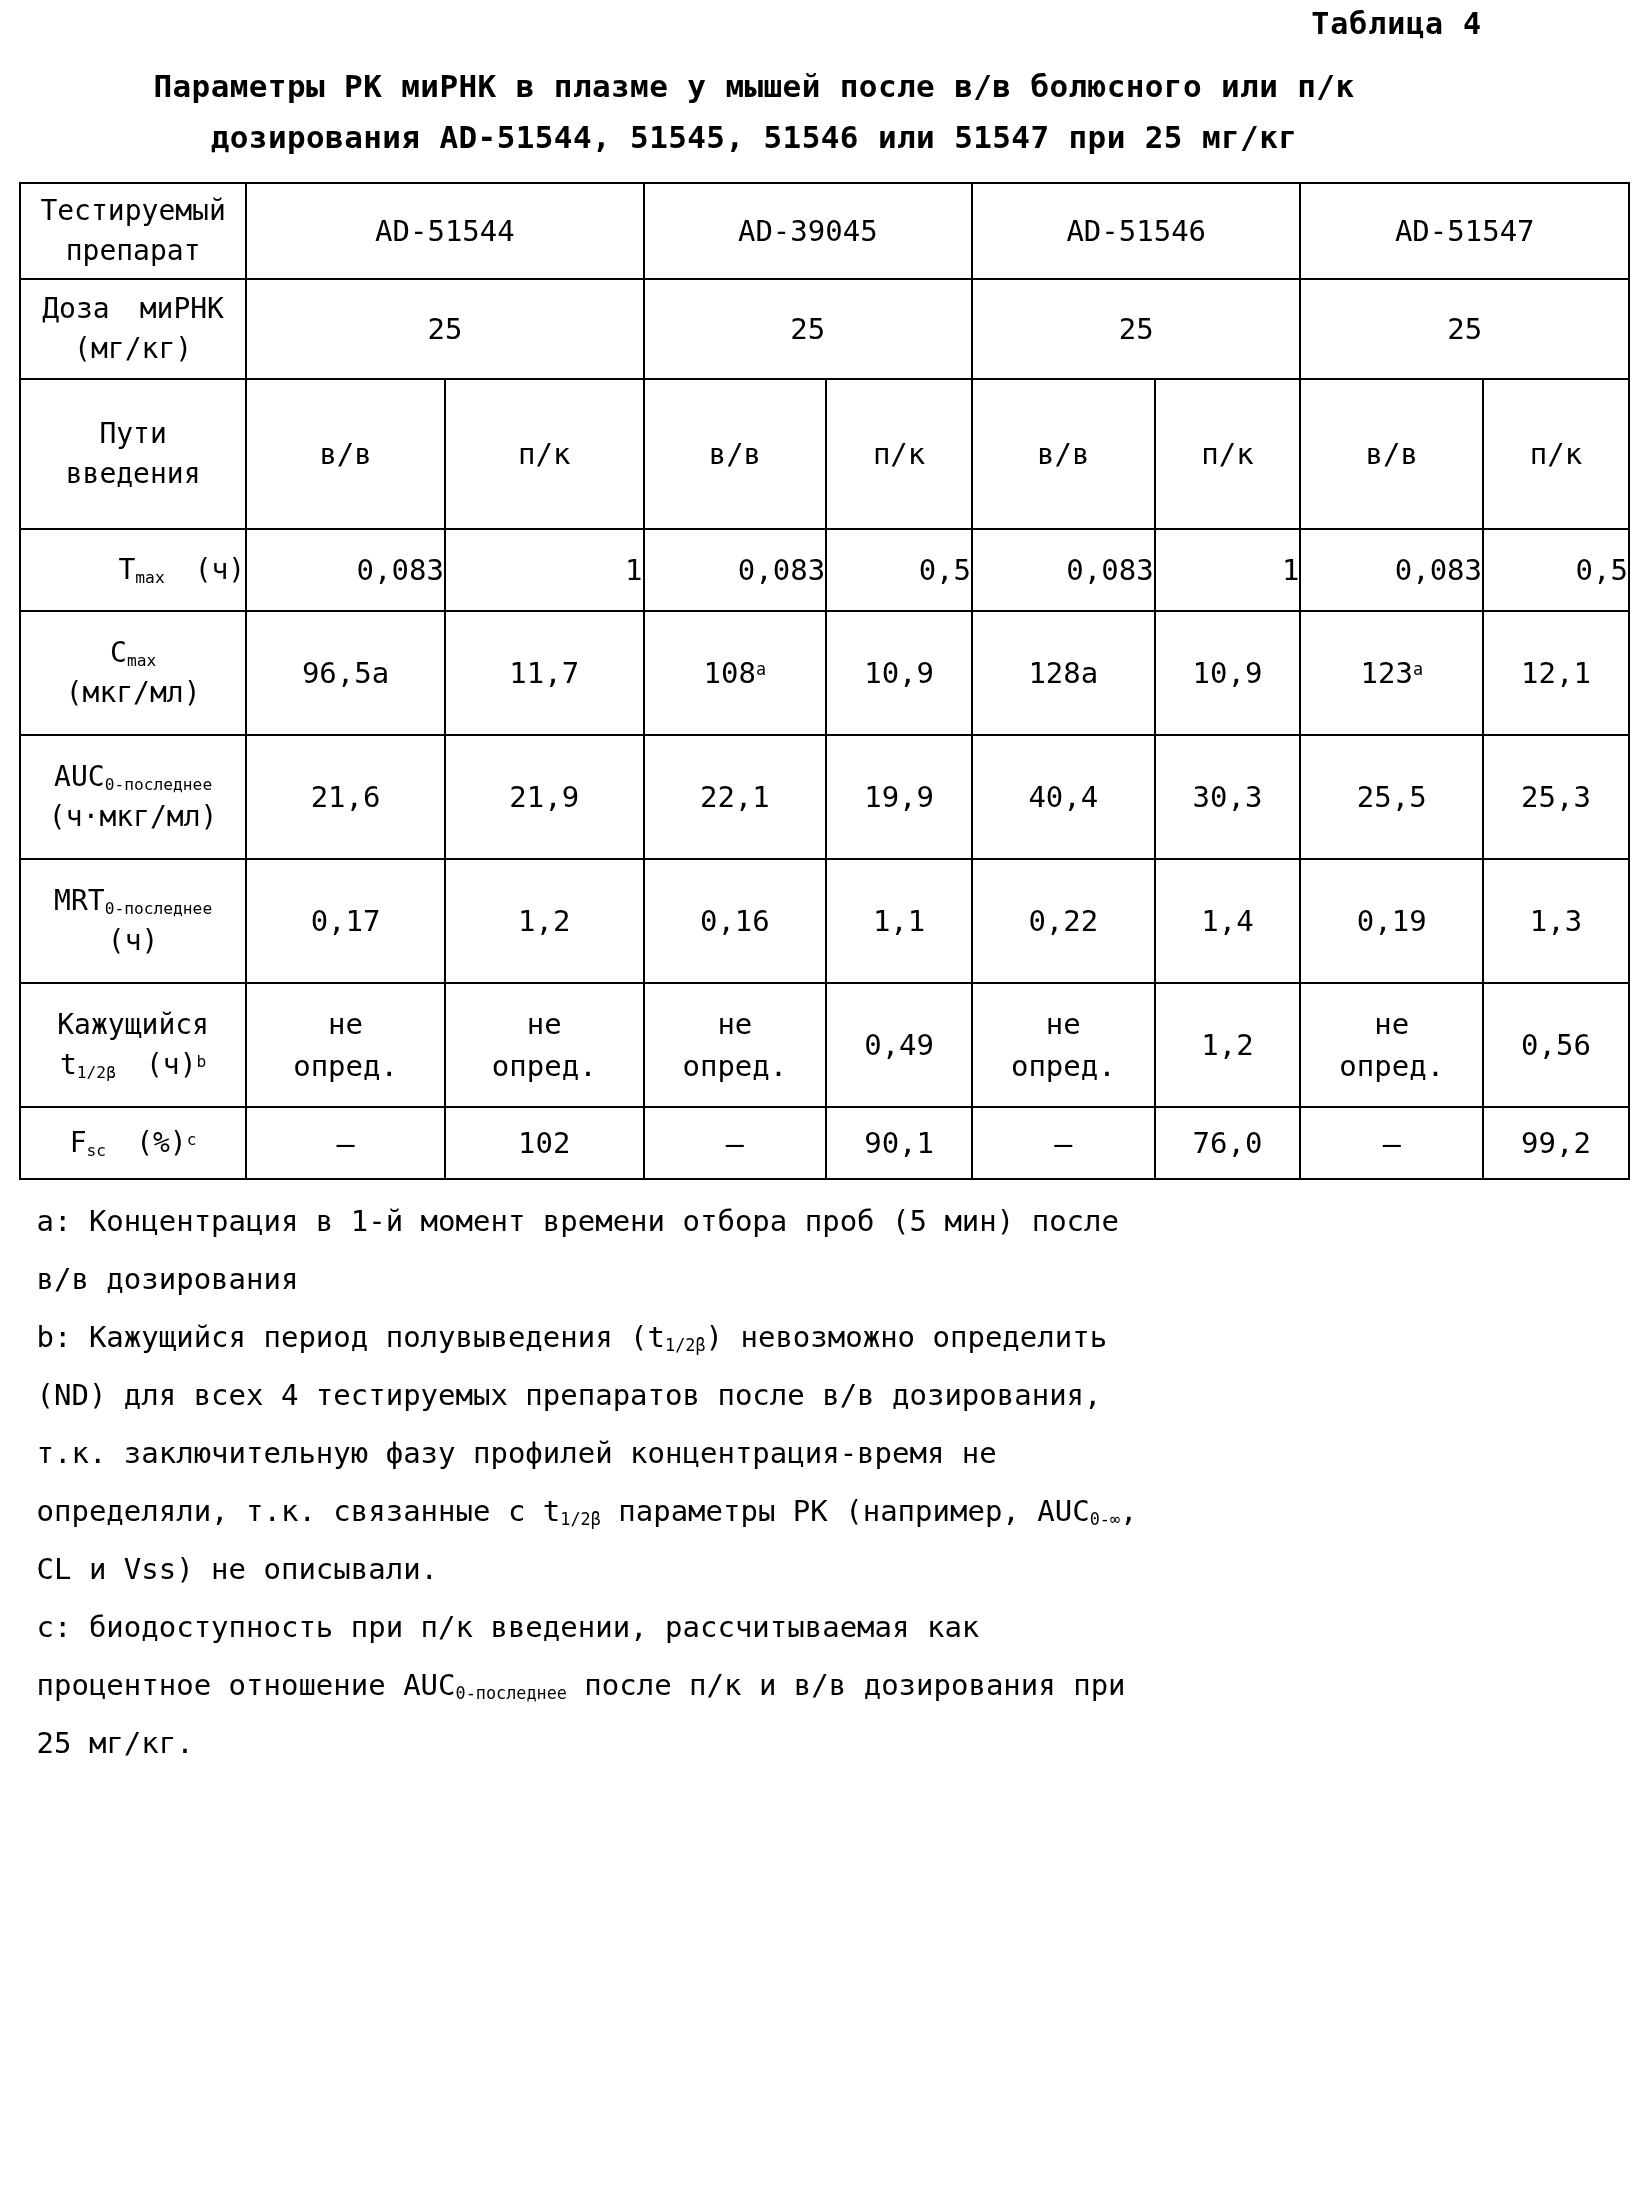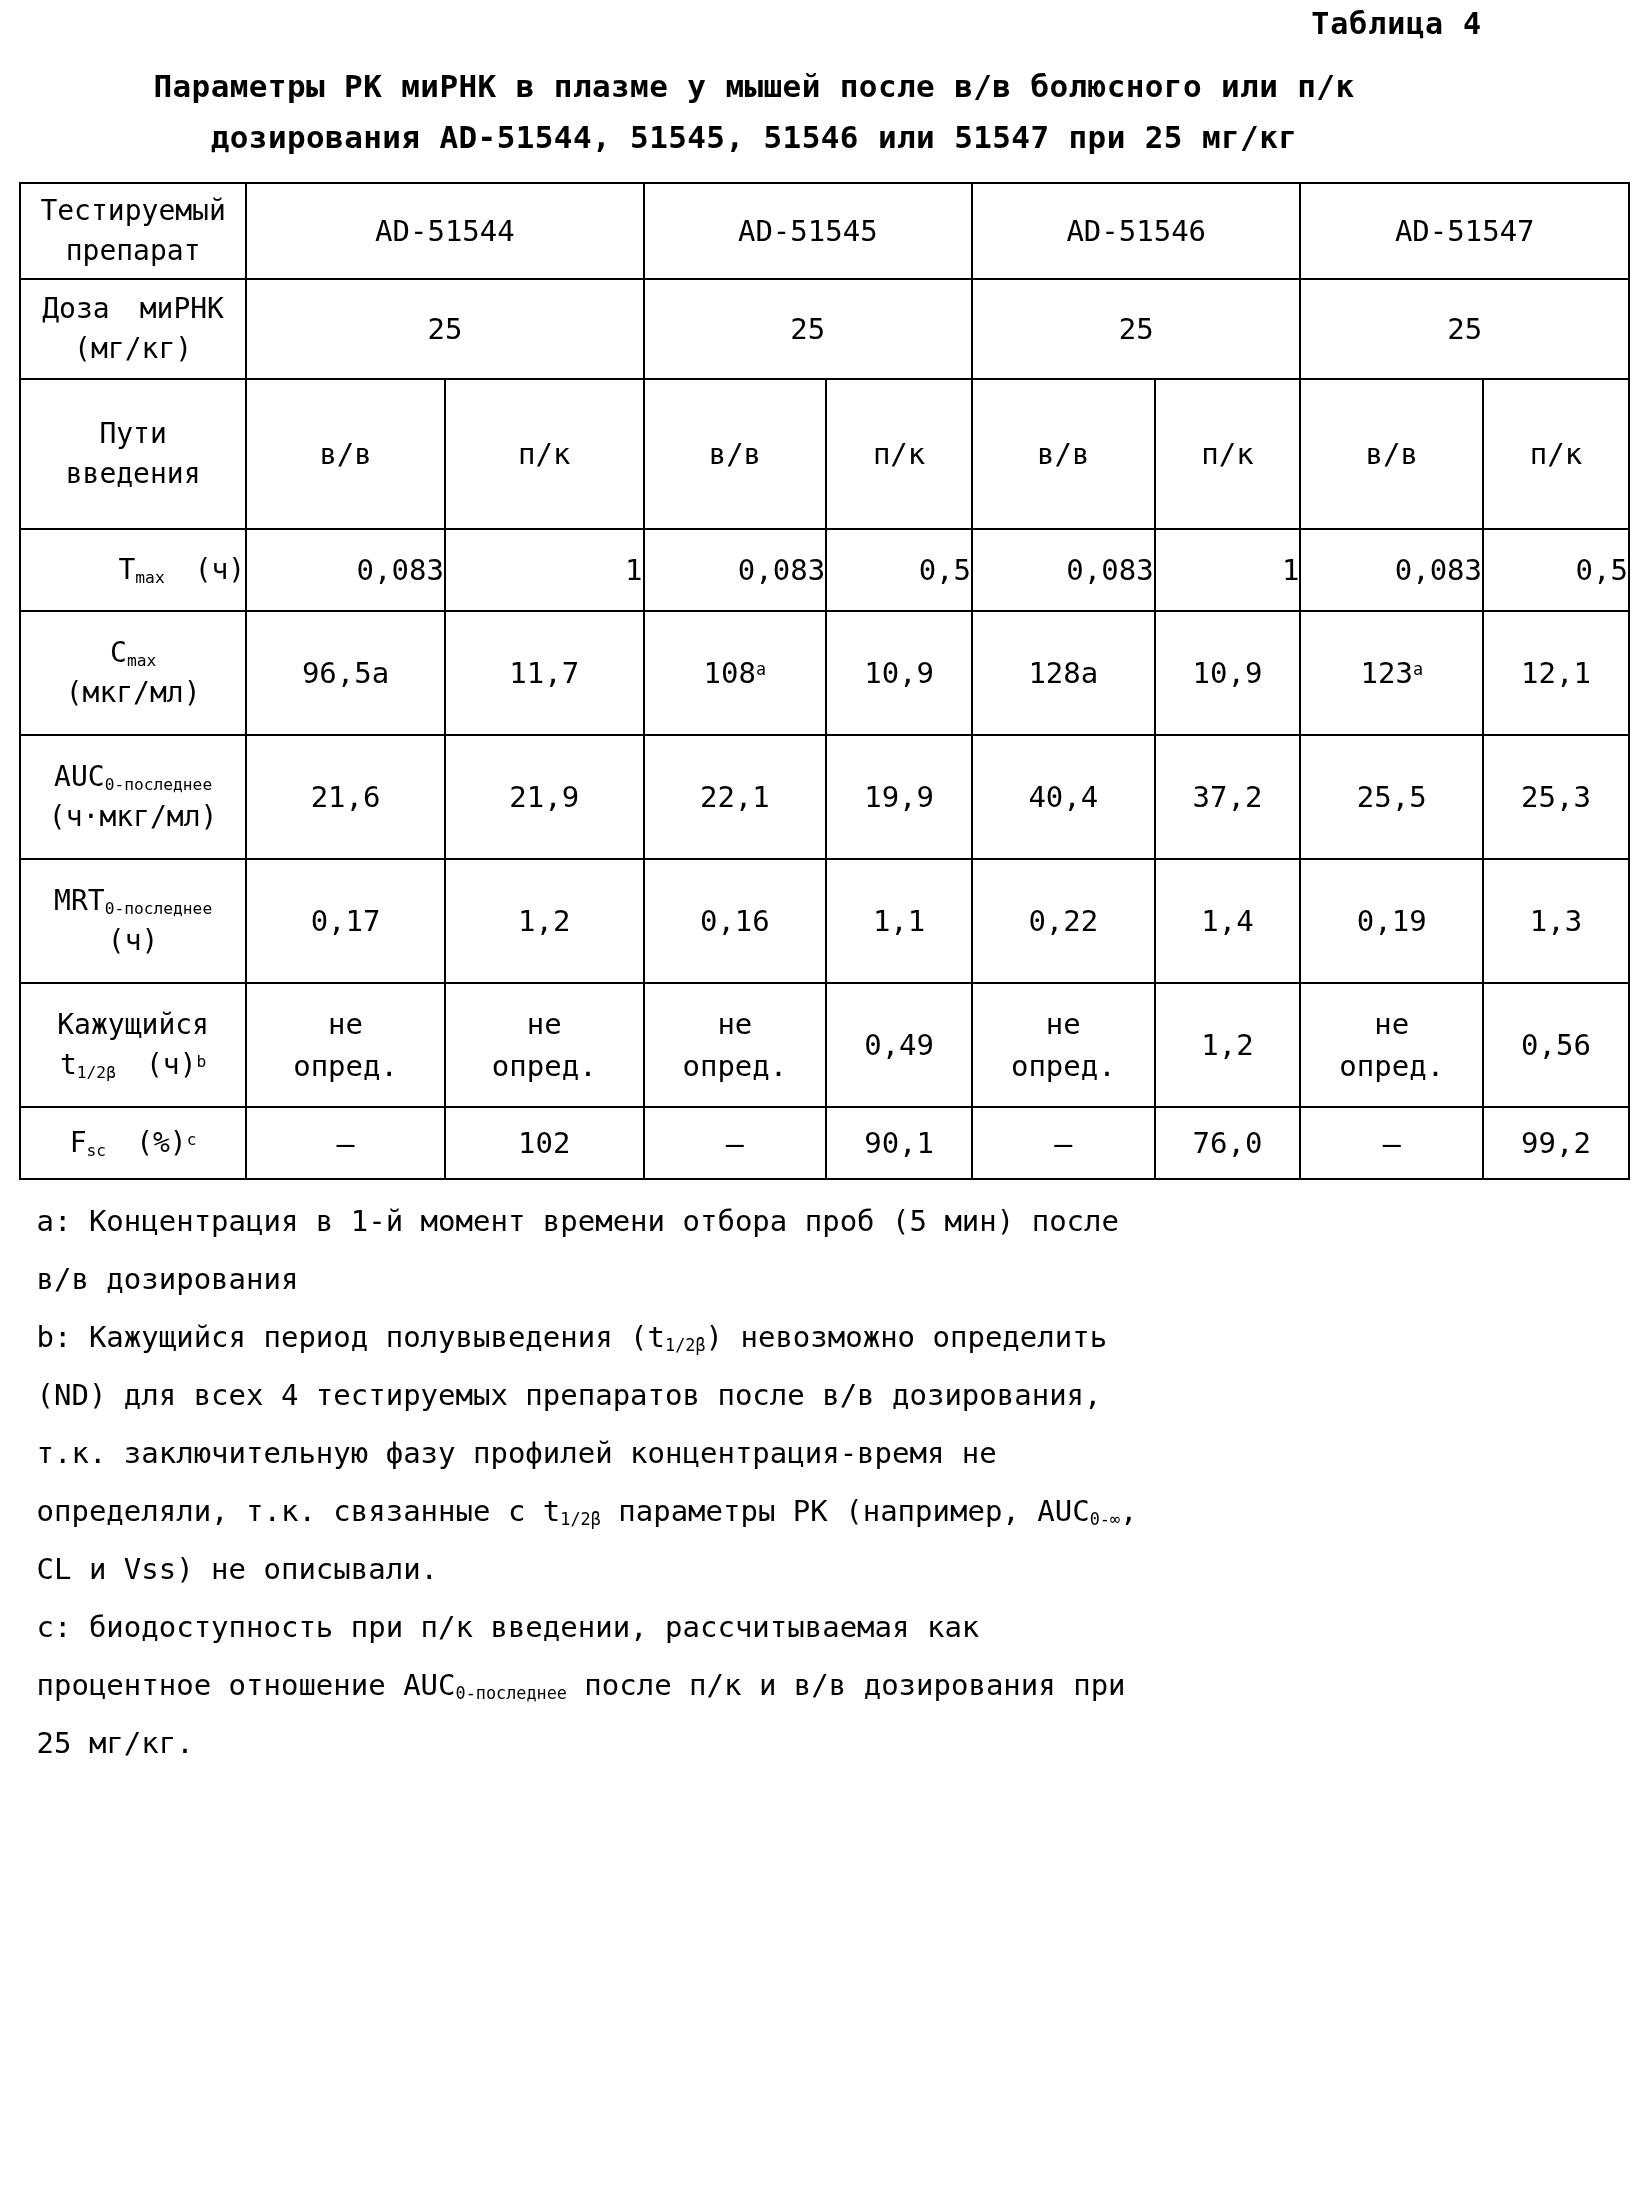--- a/index.html
+++ b/index.html
@@ -131,21 +131,21 @@
         <col style="width:127px">
     </colgroup>
     <tbody>
 
       <tr class="r-drug">
         <td class="rowhead">
           <span class="hd-line">Тестируемый</span>
           <span class="hd-line">препарат</span>
         </td>
         <td colspan="2">AD-51544</td>
-        <td colspan="2">AD-51545</td>
+        <td colspan="2">AD-39045</td>
         <td colspan="2">AD-51546</td>
         <td colspan="2">AD-51547</td>
       </tr>
 
       <tr class="r-dose">
         <td class="rowhead">
           <span class="hd-line"><span>Доза</span><span class="hd-gap"></span><span>миРНК</span></span>
           <span class="hd-line">(мг/кг)</span>
         </td>
         <td colspan="2">25</td>
@@ -201,21 +201,21 @@
       <tr class="r-auc">
         <td class="rowhead">
           <span class="hd-line"><span>AUC</span><sub>0-последнее</sub></span>
           <span class="hd-line">(ч·мкг/мл)</span>
         </td>
         <td>21,6</td>
         <td>21,9</td>
         <td>22,1</td>
         <td>19,9</td>
         <td>40,4</td>
-        <td>37,2</td>
+        <td>30,3</td>
         <td>25,5</td>
         <td>25,3</td>
       </tr>
 
       <tr class="r-mrt">
         <td class="rowhead">
           <span class="hd-line"><span>MRT</span><sub>0-последнее</sub></span>
           <span class="hd-line">(ч)</span>
         </td>
         <td>0,17</td>

